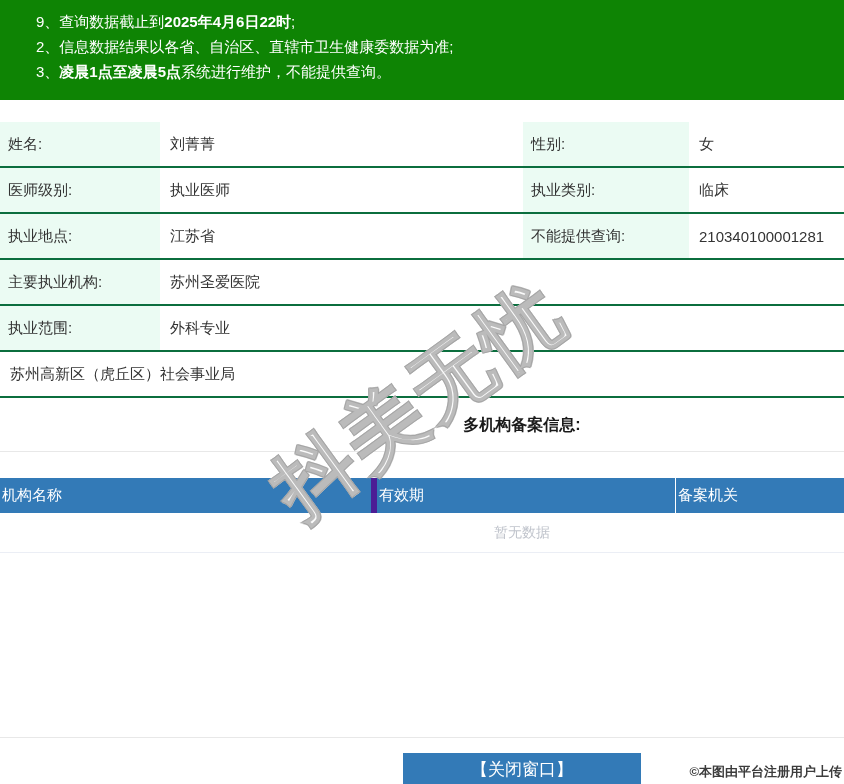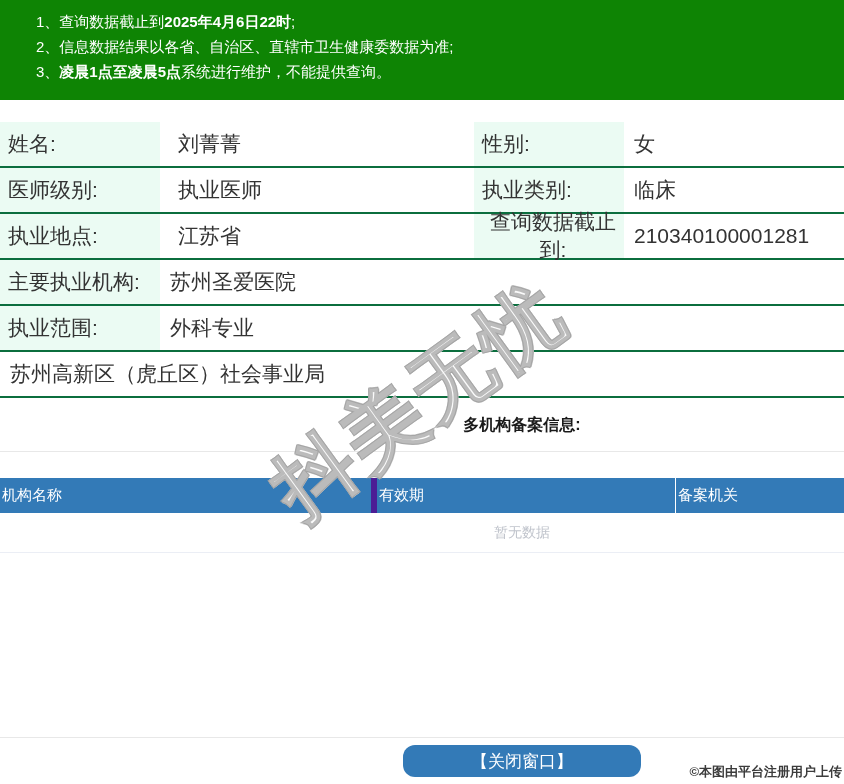--- a/index.html
+++ b/index.html
@@ -8,25 +8,25 @@
   .page { width:1044px; }
 
   
   .banner { height:100px; background:var(--banner-green,#0e8404); padding:9px 0 0 36px; }
   .banner p { line-height:25px; font-size:15px; color:#fff; }
   .banner b { font-weight:700; }
 
   
   .info-table { margin-top:22px; }
   .row { display:flex; height:46px; border-bottom:2px solid var(--row-border,#0b6e3e); }
-  .cell { display:flex; align-items:center; font-size:21px; color:var(--text-dark,#333);text-align:center; }
+  .cell { display:flex; align-items:center; font-size:15px; color:var(--text-dark,#333);text-align:center; }
   .lbl { background:var(--label-mint,#ebfbf3); padding-left:8px; }
   .lbl1 { width:160px; }
-  .val1 { width:314px; padding-left:18px; }
-  .lbl2 { width:150px; }
+  .val1 { width:363px; padding-left:10px; }
+  .lbl2 { width:166px; }
   .val2 { flex:1; padding-left:10px; }
   .val-wide { flex:1; padding-left:10px; }
 
   
   .section-head { height:54px; border-bottom:1px solid #e8e8e8; text-align:center;
                   font-size:16px; font-weight:700; color:#1a1a1a; padding-top:17px; }
 
   
   .org-header { display:flex; height:35px; background:var(--header-blue,#337ab7); margin-top:26px; }
   .org-header .hcell { display:flex; align-items:center; color:#fff; font-size:15px; padding-left:2px; }
@@ -35,23 +35,23 @@
   .hc3 { flex:1; border-left:1px solid #fff; }
   .empty-row { height:40px; border-bottom:1px solid #ebeef5; display:flex;
                align-items:center; justify-content:center;
                color:var(--empty-gray,#c0c4cc); font-size:14px; }
 
   .spacer { height:184px; }
   .divider { height:0; border-top:1px solid #e8e8e8; }
 
   
   .footer { position:relative; }
-  .close-btn { display:block; margin:7px auto 0; width:238px; height:32px;
+  .close-btn { display:block; margin:15px auto 0; width:238px; height:32px;
                background:var(--button-blue,#337ab7); color:#fff; font-size:17px;
-               border:none; border-radius:12px; cursor:pointer;
+               border:none; border-radius:0; cursor:pointer;
                font-family:"Liberation Sans","DejaVu Sans",sans-serif; }
 
   
   .watermark { position:absolute; left:185px; top:348px; width:470px; text-align:center;
                font-size:80px; font-weight:700; letter-spacing:4px; white-space:nowrap;
                color:rgba(255,255,255,0.92);
                -webkit-text-stroke:2px rgba(145,145,145,0.6);
                text-shadow:1px 1px 0 #c2c2c2,-1px -1px 0 #c2c2c2,1px -1px 0 #c2c2c2,-1px 1px 0 #c2c2c2;
                transform:rotate(-36deg); pointer-events:none; z-index:5; }
 
@@ -60,42 +60,42 @@
                color:#3c3c3c; z-index:6;
                text-shadow:1px 1px 0 #fff,-1px -1px 0 #fff,1px -1px 0 #fff,-1px 1px 0 #fff;margin-top:40px; }
 </style>
 </head>
 <body>
 
 <div class="screenshot">
   <div class="page">
 
     <div class="banner">
-      <p><span>1、查询数据截止到</span><b>2025年4月6日22时</b><span>;</span></p>
+      <p><span>9、查询数据截止到</span><b>2025年4月6日22时</b><span>;</span></p>
       <p><span>2、信息数据结果以各省、自治区、直辖市卫生健康委数据为准;</span><b></b><span></span></p>
       <p><span>3、</span><b>凌晨1点至凌晨5点</b><span>系统进行维护，不能提供查询。</span></p>
     </div>
 
     <div class="info-table">
       <div class="row">
         <div class="cell lbl lbl1">姓名:</div>
         <div class="cell val1">刘菁菁</div>
         <div class="cell lbl lbl2">性别:</div>
         <div class="cell val2">女</div>
       </div>
       <div class="row">
         <div class="cell lbl lbl1">医师级别:</div>
         <div class="cell val1">执业医师</div>
         <div class="cell lbl lbl2">执业类别:</div>
         <div class="cell val2">临床</div>
       </div>
       <div class="row">
         <div class="cell lbl lbl1">执业地点:</div>
         <div class="cell val1">江苏省</div>
-        <div class="cell lbl lbl2">查询数据截止到:</div>
+        <div class="cell lbl lbl2">不能提供查询:</div>
         <div class="cell val2">210340100001281</div>
       </div>
       <div class="row">
         <div class="cell lbl lbl1">主要执业机构:</div>
         <div class="cell val-wide">苏州圣爱医院</div>
       </div>
       <div class="row">
         <div class="cell lbl lbl1">执业范围:</div>
         <div class="cell val-wide">外科专业</div>
       </div>

